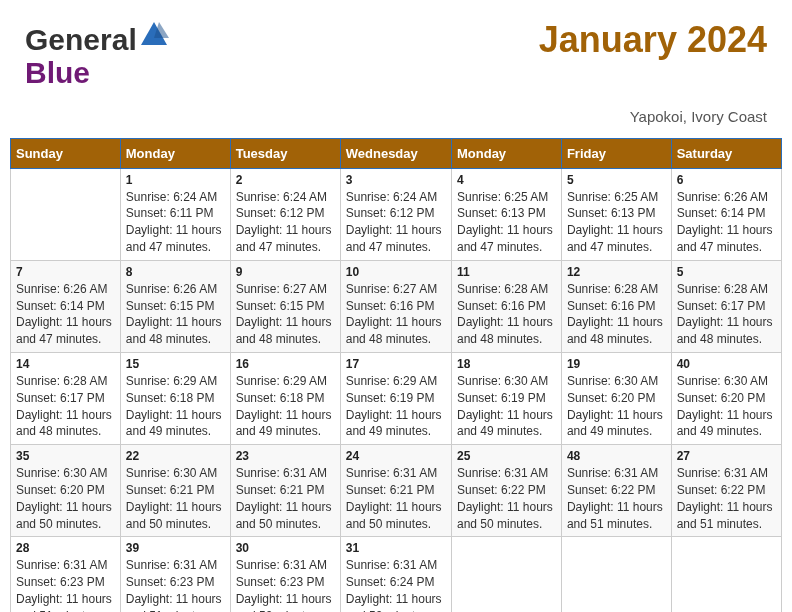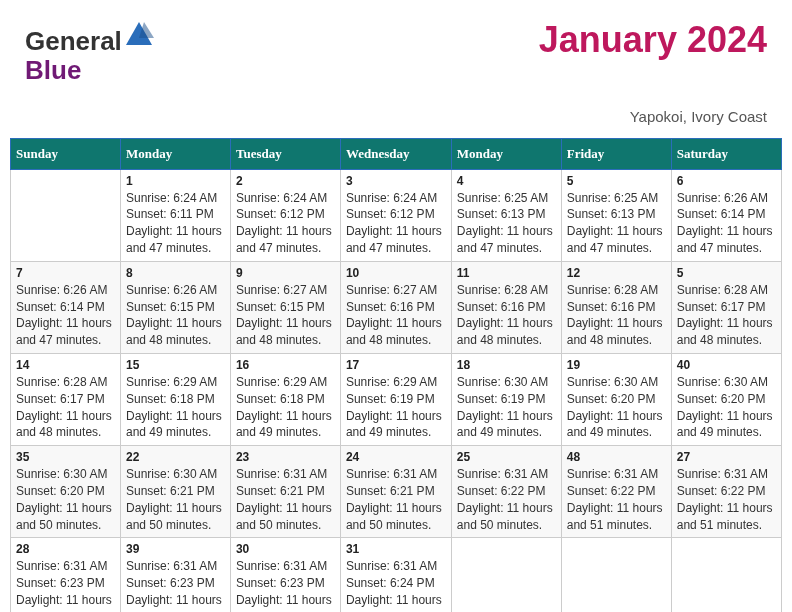--- a/index.html
+++ b/index.html
@@ -14,54 +14,53 @@
       display: flex;
       justify-content: space-between;
       align-items: flex-start;
       padding: 10px 15px 5px 15px;
     }
     .logo {
       display: flex;
       align-items: center;
     }
     .logo-text {
-      font-size: 26px;
+      font-size: 30px;
       font-weight: bold;
       line-height: 1.1;
     }
     .logo-general { color: #333; }
     .logo-blue { color: #701a75; }
     .logo-icon {
       width: 30px;
       height: 30px;
       margin-left: 2px;
     }
     .title-block {
       text-align: right;
     }
     .month-title {
       font-size: 36px;
       font-weight: bold;
-      color: #be185d;
+      color: #a16207;
       line-height: 1.1;
     }
     .location {
       font-size: 15px;
       color: #555;
       margin-top: 48px;
     }
     .calendar {
       width: 100%;
       border-collapse: collapse;
       margin-top: 8px;
     }
     .calendar thead tr {
-      background-color: #0f766e;
+      background-color: #a16207;
       color: white;
-      font-family: Liberation Serif, serif;
     }
     .calendar thead th {
       padding: 7px 5px;
       font-size: 13px;
       font-weight: bold;
       text-align: left;
       border: 1px solid #2a6dba;
     }
     .calendar tbody td {
       vertical-align: top;

